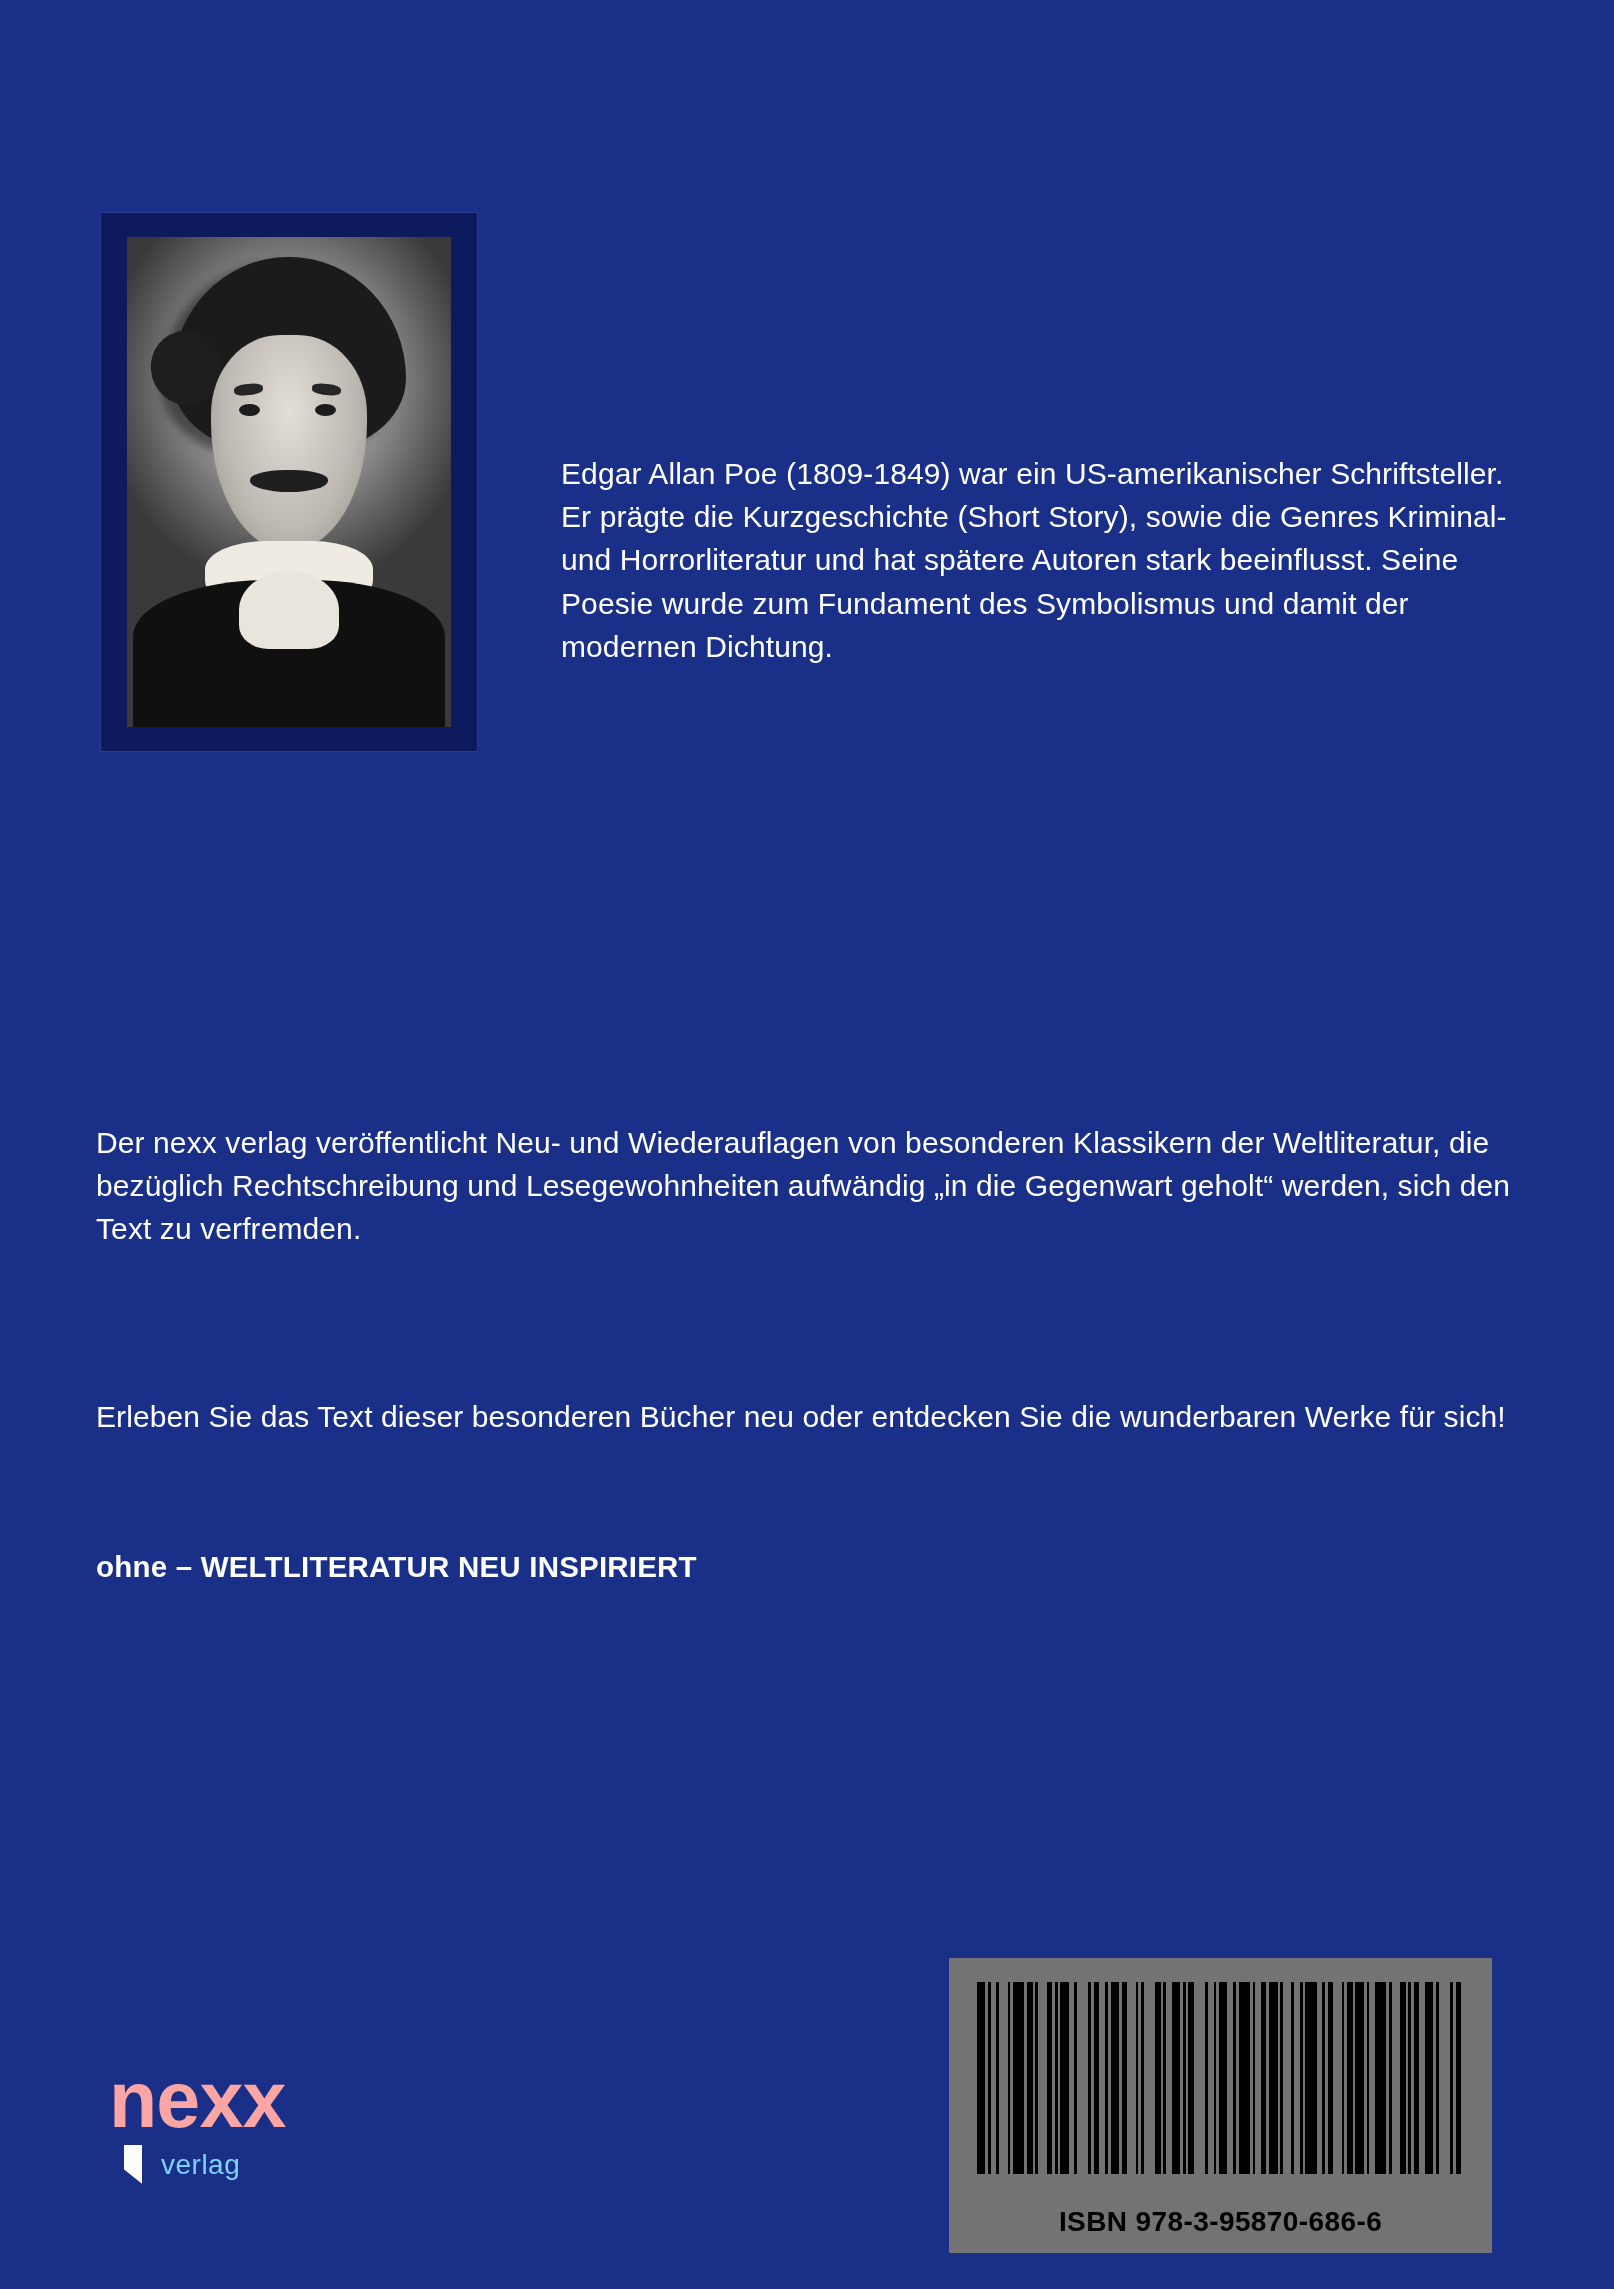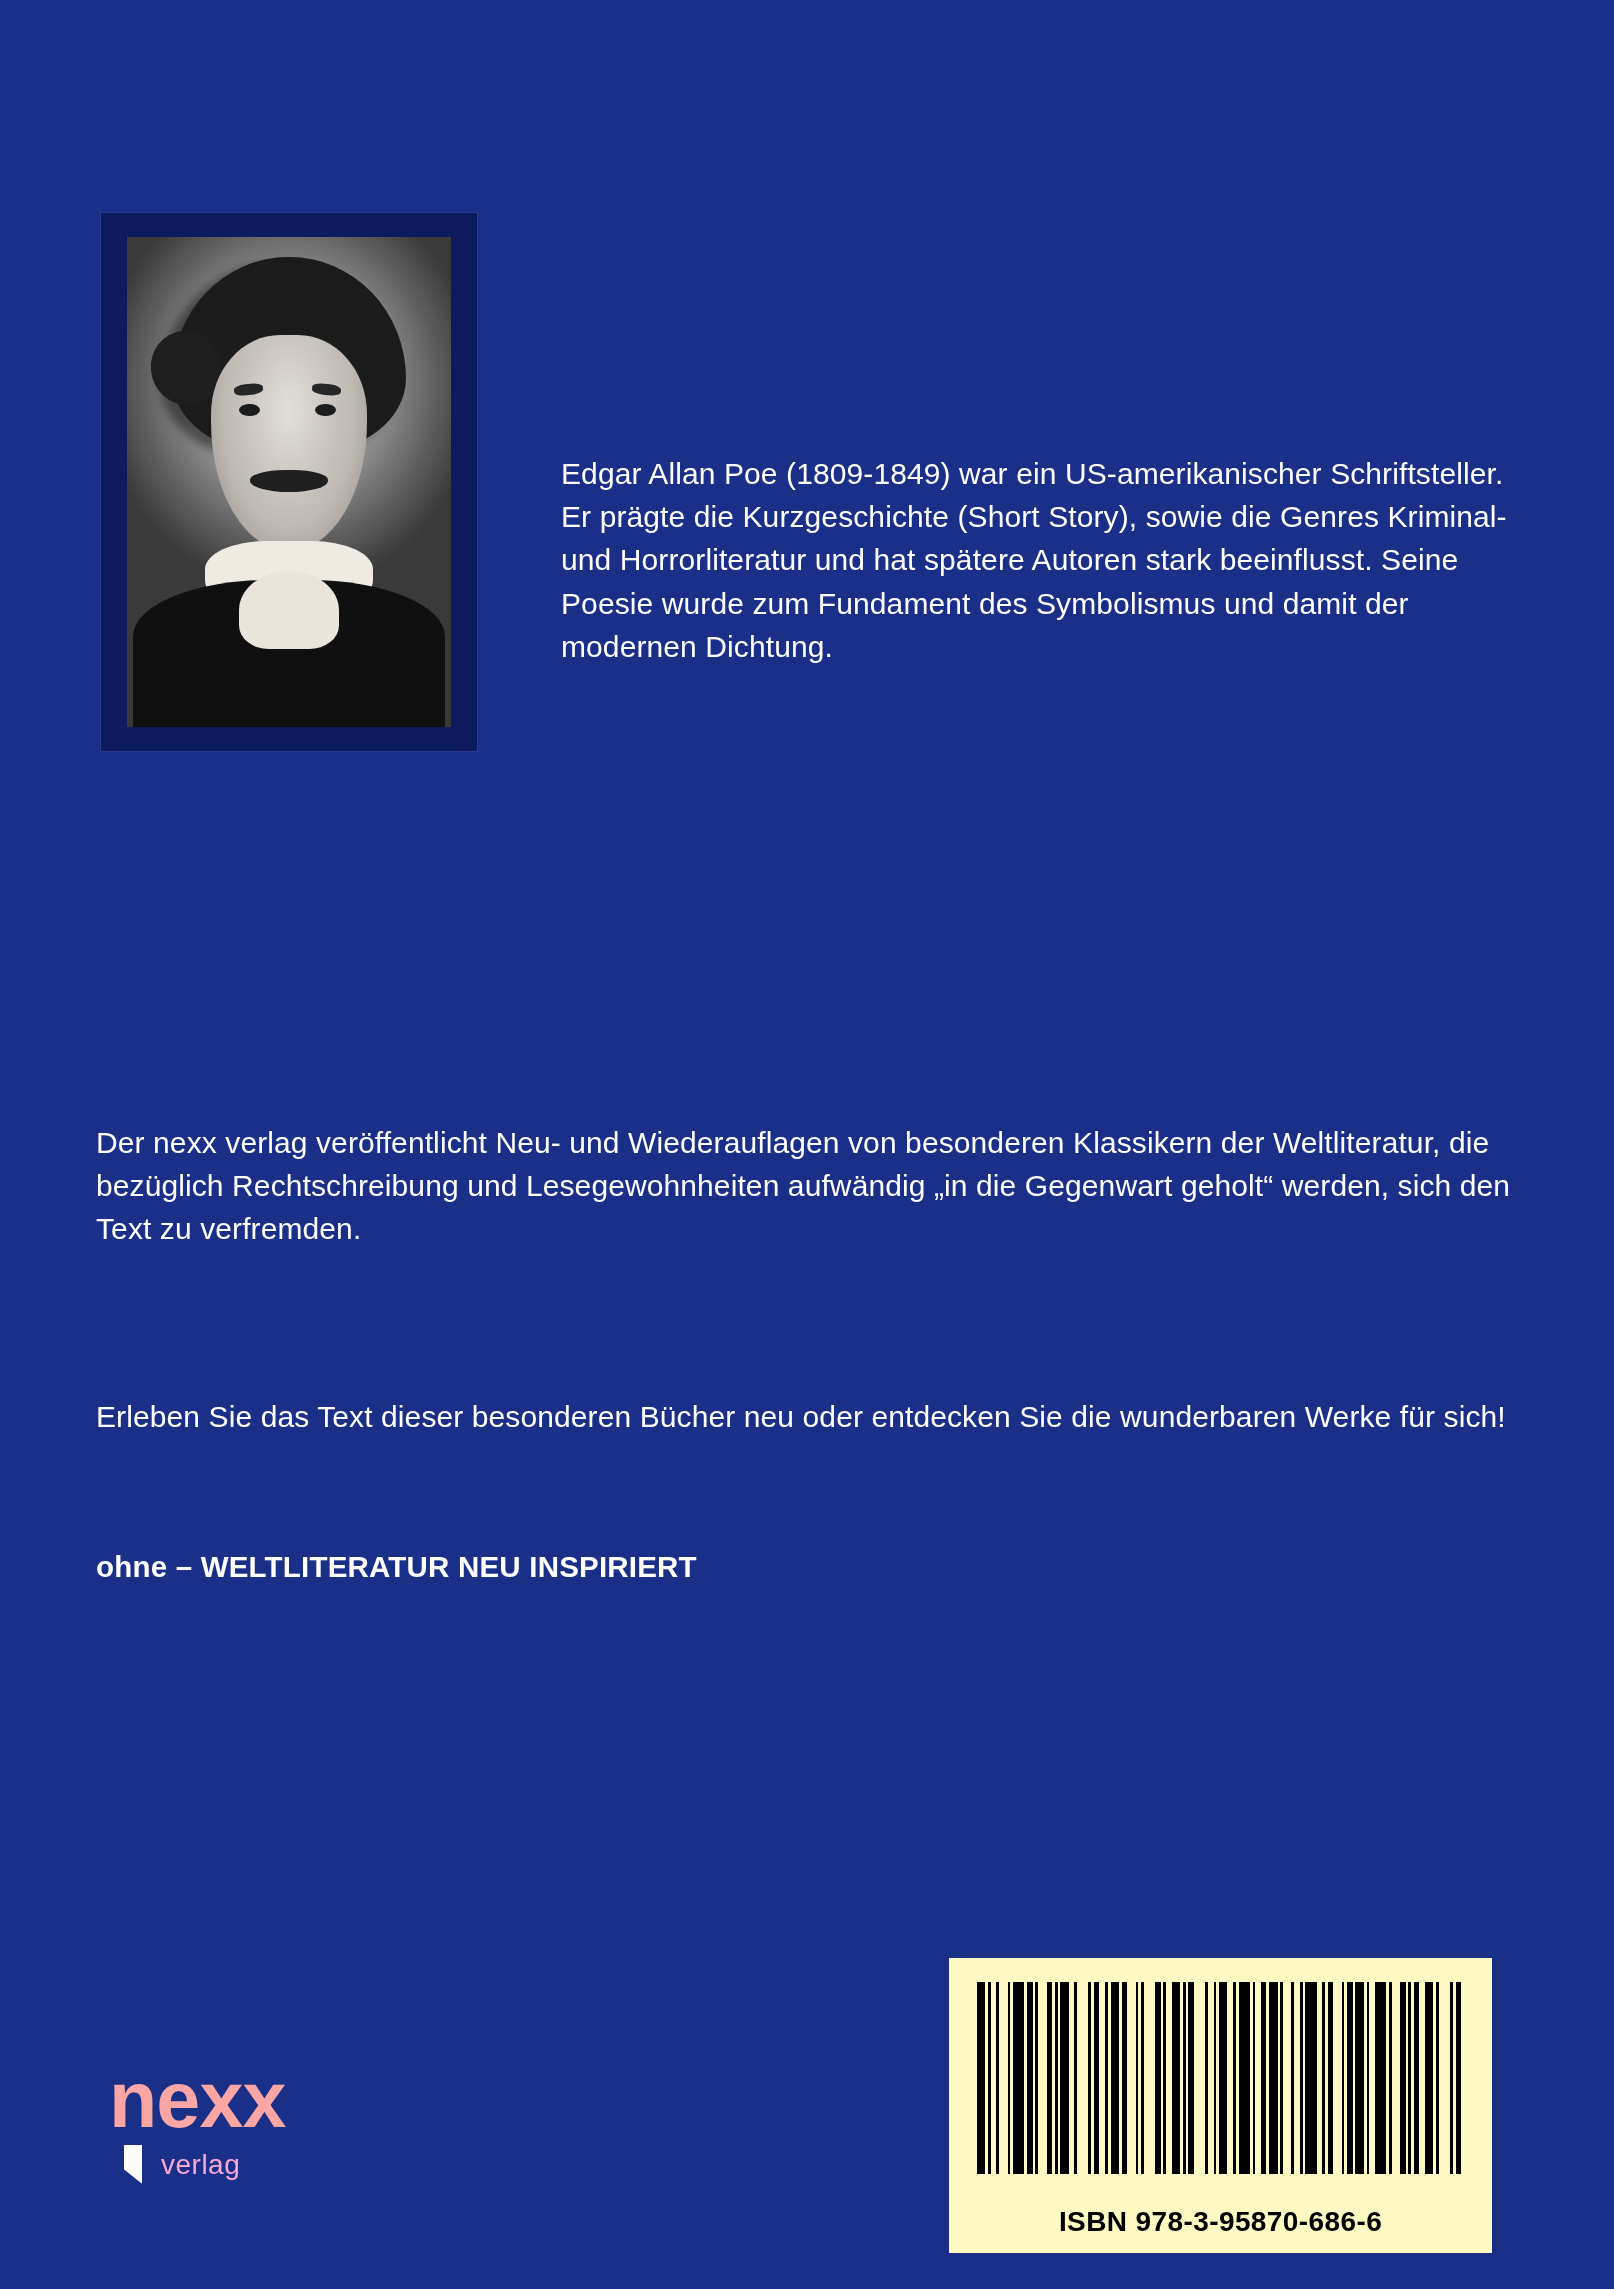--- a/index.html
+++ b/index.html
@@ -180,41 +180,41 @@
     letter-spacing: -0.9px;
     line-height: 1;
     color: #fca5a5;
   }
   .logo-sub {
     position: absolute;
     left: 52px;
     top: 89px;
     font-size: 28px;
     font-weight: normal;
-    color: #f9a8d4;
+    color: #7dd3fc;
     letter-spacing: 0.5px;
   }
   .logo-mark {
     position: absolute;
     left: 14.8px;
     top: 85px;
     width: 18.5px;
     height: 39px;
     background: #ffffff;
     clip-path: polygon(0 0, 100% 0, 100% 100%, 0 62%);
   }
 
   
   .barcode-box {
     position: absolute;
     left: 949px;
     top: 1942px;
     width: 543px;
     height: 295px;
-    background: #fef9c3;
+    background: #737373;
     box-sizing: border-box;
     padding: 24px 28px 0 28px;
   }
   .bars {
     position: relative;
     width: 100%;
     height: 192px;
   }
   .bar {
     position: absolute;

